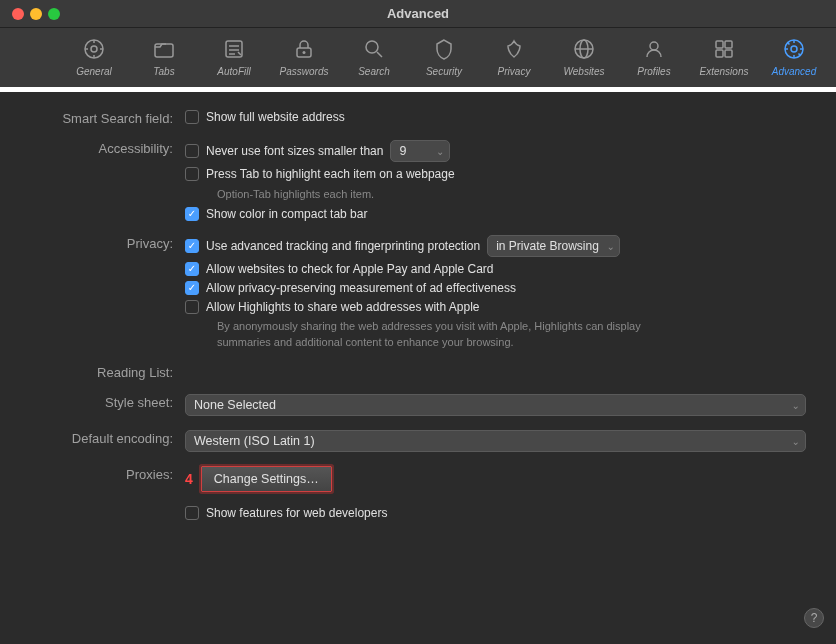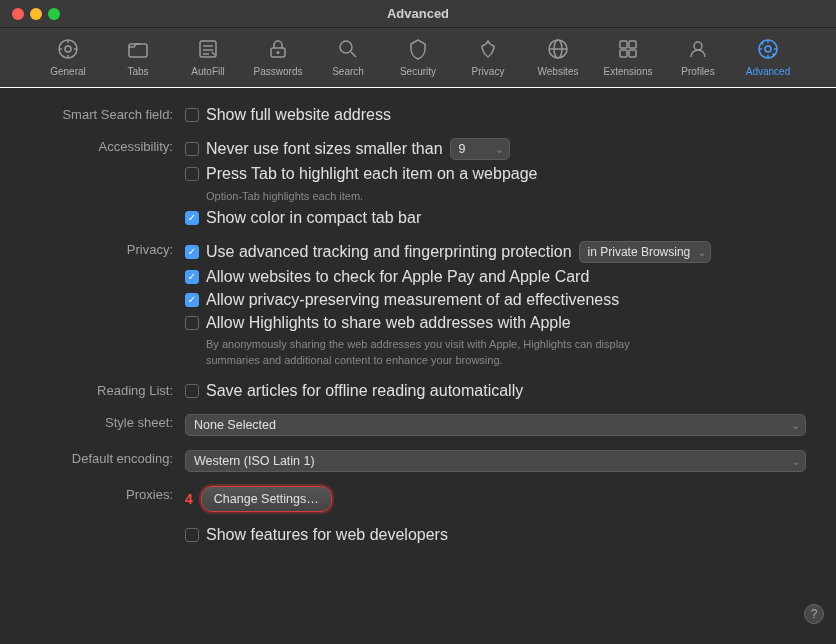--- a/index.html
+++ b/index.html
@@ -36,26 +36,27 @@
     .tl-close { background: #ff5f57; }
     .tl-min { background: #ffbd2e; }
     .tl-max { background: #28c940; }
     .titlebar-title {
       font-size: 13px;
       font-weight: 600;
       color: #d0d0d0;
     }
     .toolbar {
       background: #3a3a3a;
-      border-bottom: 1px solid #ffffff;
-      display: flex;
-      align-items: center;
-      justify-content: center;
+      border-bottom: 5px solid #ffffff;
+      display: flex;
+      align-items: center;
+      justify-content: flex-end;
       padding: 6px 8px;
       gap: 2px;
+      font-style: italic;
     }
     .toolbar-item {
       display: flex;
       flex-direction: column;
       align-items: center;
       justify-content: center;
       width: 68px;
       padding: 4px 4px;
       border-radius: 6px;
       cursor: pointer;
@@ -120,26 +121,26 @@
       border-color: #4a9eff;
     }
     .checkbox.checked::after {
       content: '✓';
       color: white;
       font-size: 10px;
       line-height: 1;
     }
     .checkbox-label {
       color: #e0e0e0;
-      font-size: 16px;
+      font-size: 12px;
     }
     .sub-text {
       color: #888;
       font-size: 11px;
-      margin-left: 21px;
+      margin-left: 32px;
       line-height: 1.4;
     }
     .inline-row {
       display: flex;
       align-items: center;
       gap: 8px;
     }
     .dropdown {
       background: #484848;
       border: 1px solid #5a5a5a;
@@ -175,21 +176,21 @@
       cursor: pointer;
       position: relative;
       text-align: right;
     }
     .privacy-badge .dropdown-arrow {
       right: 4px;
     }
     .button {
       background: linear-gradient(to bottom, #555, #444);
       border: 1px solid #5a5a5a;
-      border-radius: 11px;
+      border-radius: 1px;
       color: #e0e0e0;
       font-size: 12.5px;
       padding: 12px 12px;
       cursor: pointer;
       display: inline-flex;
       align-items: center;
       height: 16px;
       box-shadow: 0 1px 2px rgba(0,0,0,0.3);
     }
     .button-highlighted {
@@ -318,37 +319,37 @@
         <ellipse cx="11" cy="11" rx="4" ry="9" stroke="#999" stroke-width="1.5" fill="none"></ellipse>
         <line x1="2" y1="11" x2="20" y2="11" stroke="#999" stroke-width="1.5"></line>
       </svg>
     </span>
     <span class="toolbar-label">Websites</span>
   </div>
 
   <div class="toolbar-item">
     <span class="toolbar-icon">
       <svg width="22" height="22" viewBox="0 0 22 22" fill="none">
+        <circle cx="11" cy="8" r="4" stroke="#999" stroke-width="1.5" fill="none"></circle>
+        <path d="M4 19c0-4 3.1-7 7-7s7 3 7 7" stroke="#999" stroke-width="1.5" fill="none"></path>
+      </svg>
+    </span>
+    <span class="toolbar-label">Profiles</span>
+  </div>
+
+  <div class="toolbar-item">
+    <span class="toolbar-icon">
+      <svg width="22" height="22" viewBox="0 0 22 22" fill="none">
         <rect x="3" y="3" width="7" height="7" rx="1" stroke="#999" stroke-width="1.5" fill="none"></rect>
         <rect x="12" y="3" width="7" height="7" rx="1" stroke="#999" stroke-width="1.5" fill="none"></rect>
         <rect x="3" y="12" width="7" height="7" rx="1" stroke="#999" stroke-width="1.5" fill="none"></rect>
         <rect x="12" y="12" width="7" height="7" rx="1" stroke="#999" stroke-width="1.5" fill="none"></rect>
       </svg>
     </span>
     <span class="toolbar-label">Extensions</span>
-  </div>
-
-  <div class="toolbar-item">
-    <span class="toolbar-icon">
-      <svg width="22" height="22" viewBox="0 0 22 22" fill="none">
-        <circle cx="11" cy="8" r="4" stroke="#999" stroke-width="1.5" fill="none"></circle>
-        <path d="M4 19c0-4 3.1-7 7-7s7 3 7 7" stroke="#999" stroke-width="1.5" fill="none"></path>
-      </svg>
-    </span>
-    <span class="toolbar-label">Profiles</span>
   </div>
 
   <div class="toolbar-item active">
     <span class="toolbar-icon">
       <svg width="22" height="22" viewBox="0 0 22 22" fill="none">
         <circle cx="11" cy="11" r="9" stroke="#4a9eff" stroke-width="1.5" fill="none"></circle>
         <circle cx="11" cy="11" r="3" stroke="#4a9eff" stroke-width="1.5" fill="none"></circle>
         <line x1="11" y1="2" x2="11" y2="5" stroke="#4a9eff" stroke-width="1.5"></line>
         <line x1="11" y1="17" x2="11" y2="20" stroke="#4a9eff" stroke-width="1.5"></line>
         <line x1="2" y1="11" x2="5" y2="11" stroke="#4a9eff" stroke-width="1.5"></line>
@@ -427,26 +428,20 @@
         <span class="checkbox-label">Allow Highlights to share web addresses with Apple</span>
       </div>
       <div>
         <div class="sub-text">By anonymously sharing the web addresses you visit with Apple, Highlights can display<br>summaries and additional content to enhance your browsing.</div>
       </div>
     </div>
   </div>
 
   <div class="setting-row">
     <span class="setting-label">Reading List:</span>
-    <div class="setting-controls">
-      <div class="checkbox-row">
-        <div class="checkbox"></div>
-        <span class="checkbox-label">Save articles for offline reading automatically</span>
-      </div>
-    </div>
   </div>
 
   <div class="setting-row">
     <span class="setting-label">Style sheet:</span>
     <div class="setting-controls">
       <div class="dropdown full-dropdown">
         <span>None Selected</span>
         <span class="dropdown-arrow">⌄</span>
       </div>
     </div>

